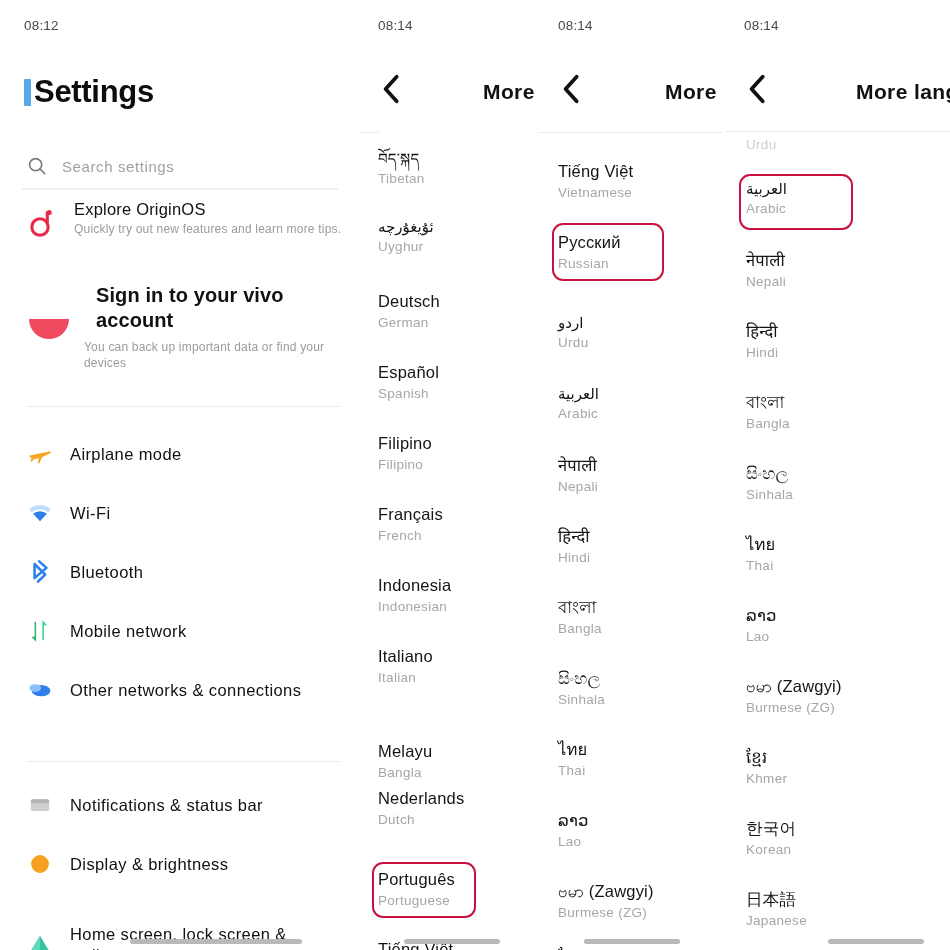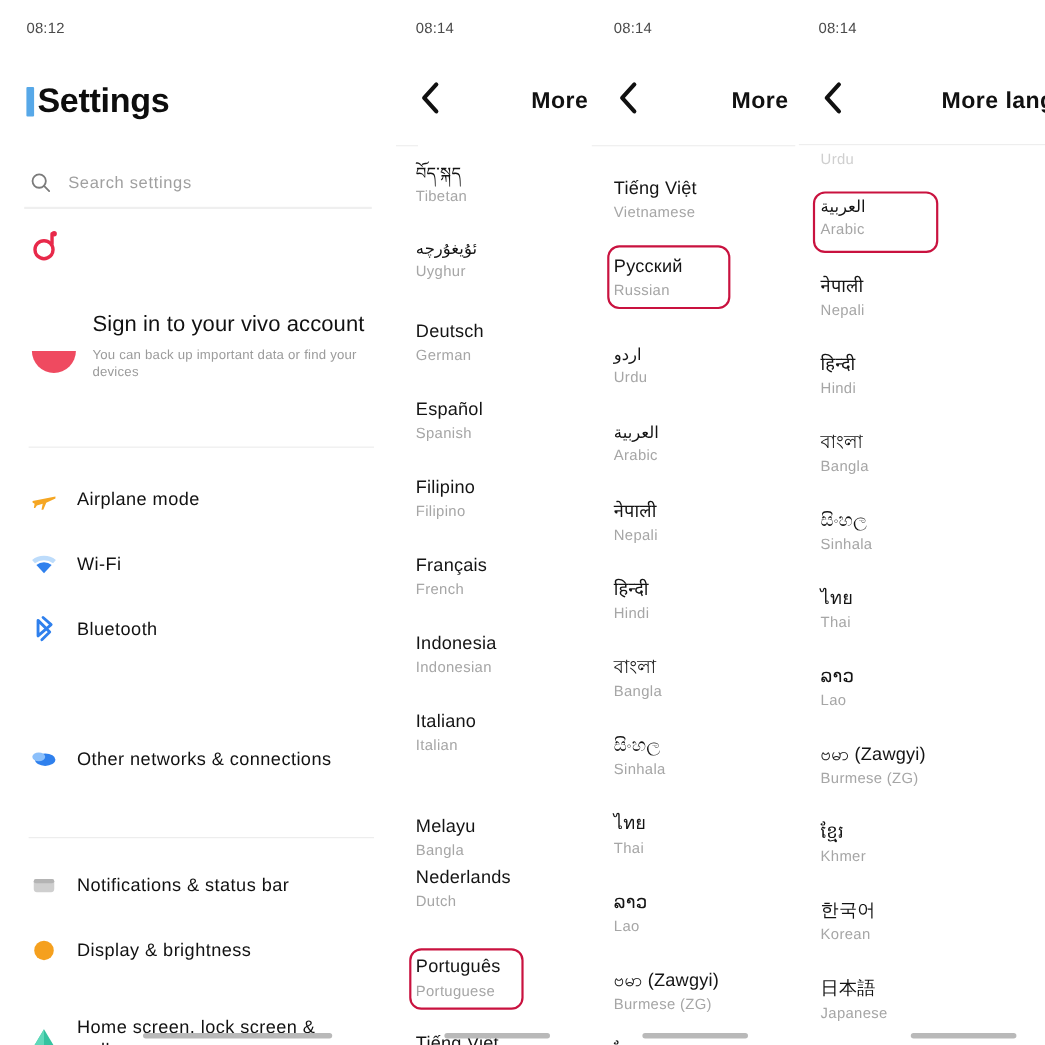--- a/index.html
+++ b/index.html
@@ -121,24 +121,25 @@
   #account-card { top: 283px; left: 26px; width: 322px; }
   .account-icon {
     width: 46px;
     height: 46px;
     flex: none;
     margin-top: 16px;
     margin-right: 12px;
   }
   .account-title {
     font-size: 20px;
-    font-weight: normal;
+    font-weight: bold;
     color: #111;
     line-height: 1.25;
     letter-spacing: 0.1px;
+    margin-left: 12px;
   }
   .account-sub {
     font-size: 12px;
     color: #9b9b9b;
     line-height: 1.35;
     margin-top: 6px;
     letter-spacing: 0.2px;
   }
 
   .divider {
@@ -263,20 +264,24 @@
       <div class="search-placeholder">Search settings</div>
     </div>
     <div class="search-underline"></div>
 
     <div class="card-row" id="explore-card">
       <svg class="explore-icon" viewBox="0 0 32 32">
         <circle cx="14" cy="21" r="8.2" fill="none" stroke="#e8294a" stroke-width="3.1"></circle>
         <path d="M21.3 6.5 L21.3 15.5" stroke="#e8294a" stroke-width="3.1" stroke-linecap="round"></path>
         <circle cx="23.2" cy="6.6" r="2.5" fill="#e8294a"></circle>
       </svg>
+      <div class="card-texts">
+        <div class="card-title">Explore OriginOS</div>
+        <div class="card-sub">Quickly try out new features and learn more tips.</div>
+      </div>
     </div>
 
     <div class="card-row" id="account-card">
       <svg class="account-icon" viewBox="0 0 46 46">
         <path d="M3 20 A20 20 0 0 0 43 20 Z" fill="#ef4a60"></path>
       </svg>
       <div class="card-texts">
         <div class="account-title">Sign in to your vivo account</div>
         <div class="account-sub">You can back up important data or find your devices</div>
       </div>
@@ -305,20 +310,29 @@
 
     <div class="setting-item" style="top:558px">
       <span class="setting-ico">
         <svg viewBox="0 0 24 24" width="26" height="26">
           <path d="M11.2 2.2 L18 8.2 L7 17.6 L7 4.6 L16.8 14.4 L10.2 20.8" fill="none" stroke="#2f80ed" stroke-width="2.4" stroke-linejoin="round" stroke-linecap="round"></path>
         </svg>
       </span>
       <span class="setting-label">Bluetooth</span>
     </div>
 
+    <div class="setting-item" style="top:617px">
+      <span class="setting-ico">
+        <svg viewBox="0 0 24 24" width="26" height="26">
+          <path d="M7 3.4 L7 17.2 L4 17.2 L8.4 22 L8.4 3.4 Z" fill="#2fb46e"></path>
+          <path d="M15.6 20.6 L15.6 6.8 L18.6 6.8 L14.2 2 L14.2 20.6 Z" fill="#35d68a"></path>
+        </svg>
+      </span>
+      <span class="setting-label">Mobile network</span>
+    </div>
 
     <div class="setting-item" style="top:676px">
       <span class="setting-ico">
         <svg viewBox="0 0 24 24" width="26" height="26">
           <ellipse cx="13" cy="12.6" rx="8.6" ry="5.2" fill="#2f80ed"></ellipse>
           <ellipse cx="7.6" cy="10.2" rx="5.4" ry="3.6" fill="#8cc0fb"></ellipse>
         </svg>
       </span>
       <span class="setting-label">Other networks &amp; connections</span>
     </div>

